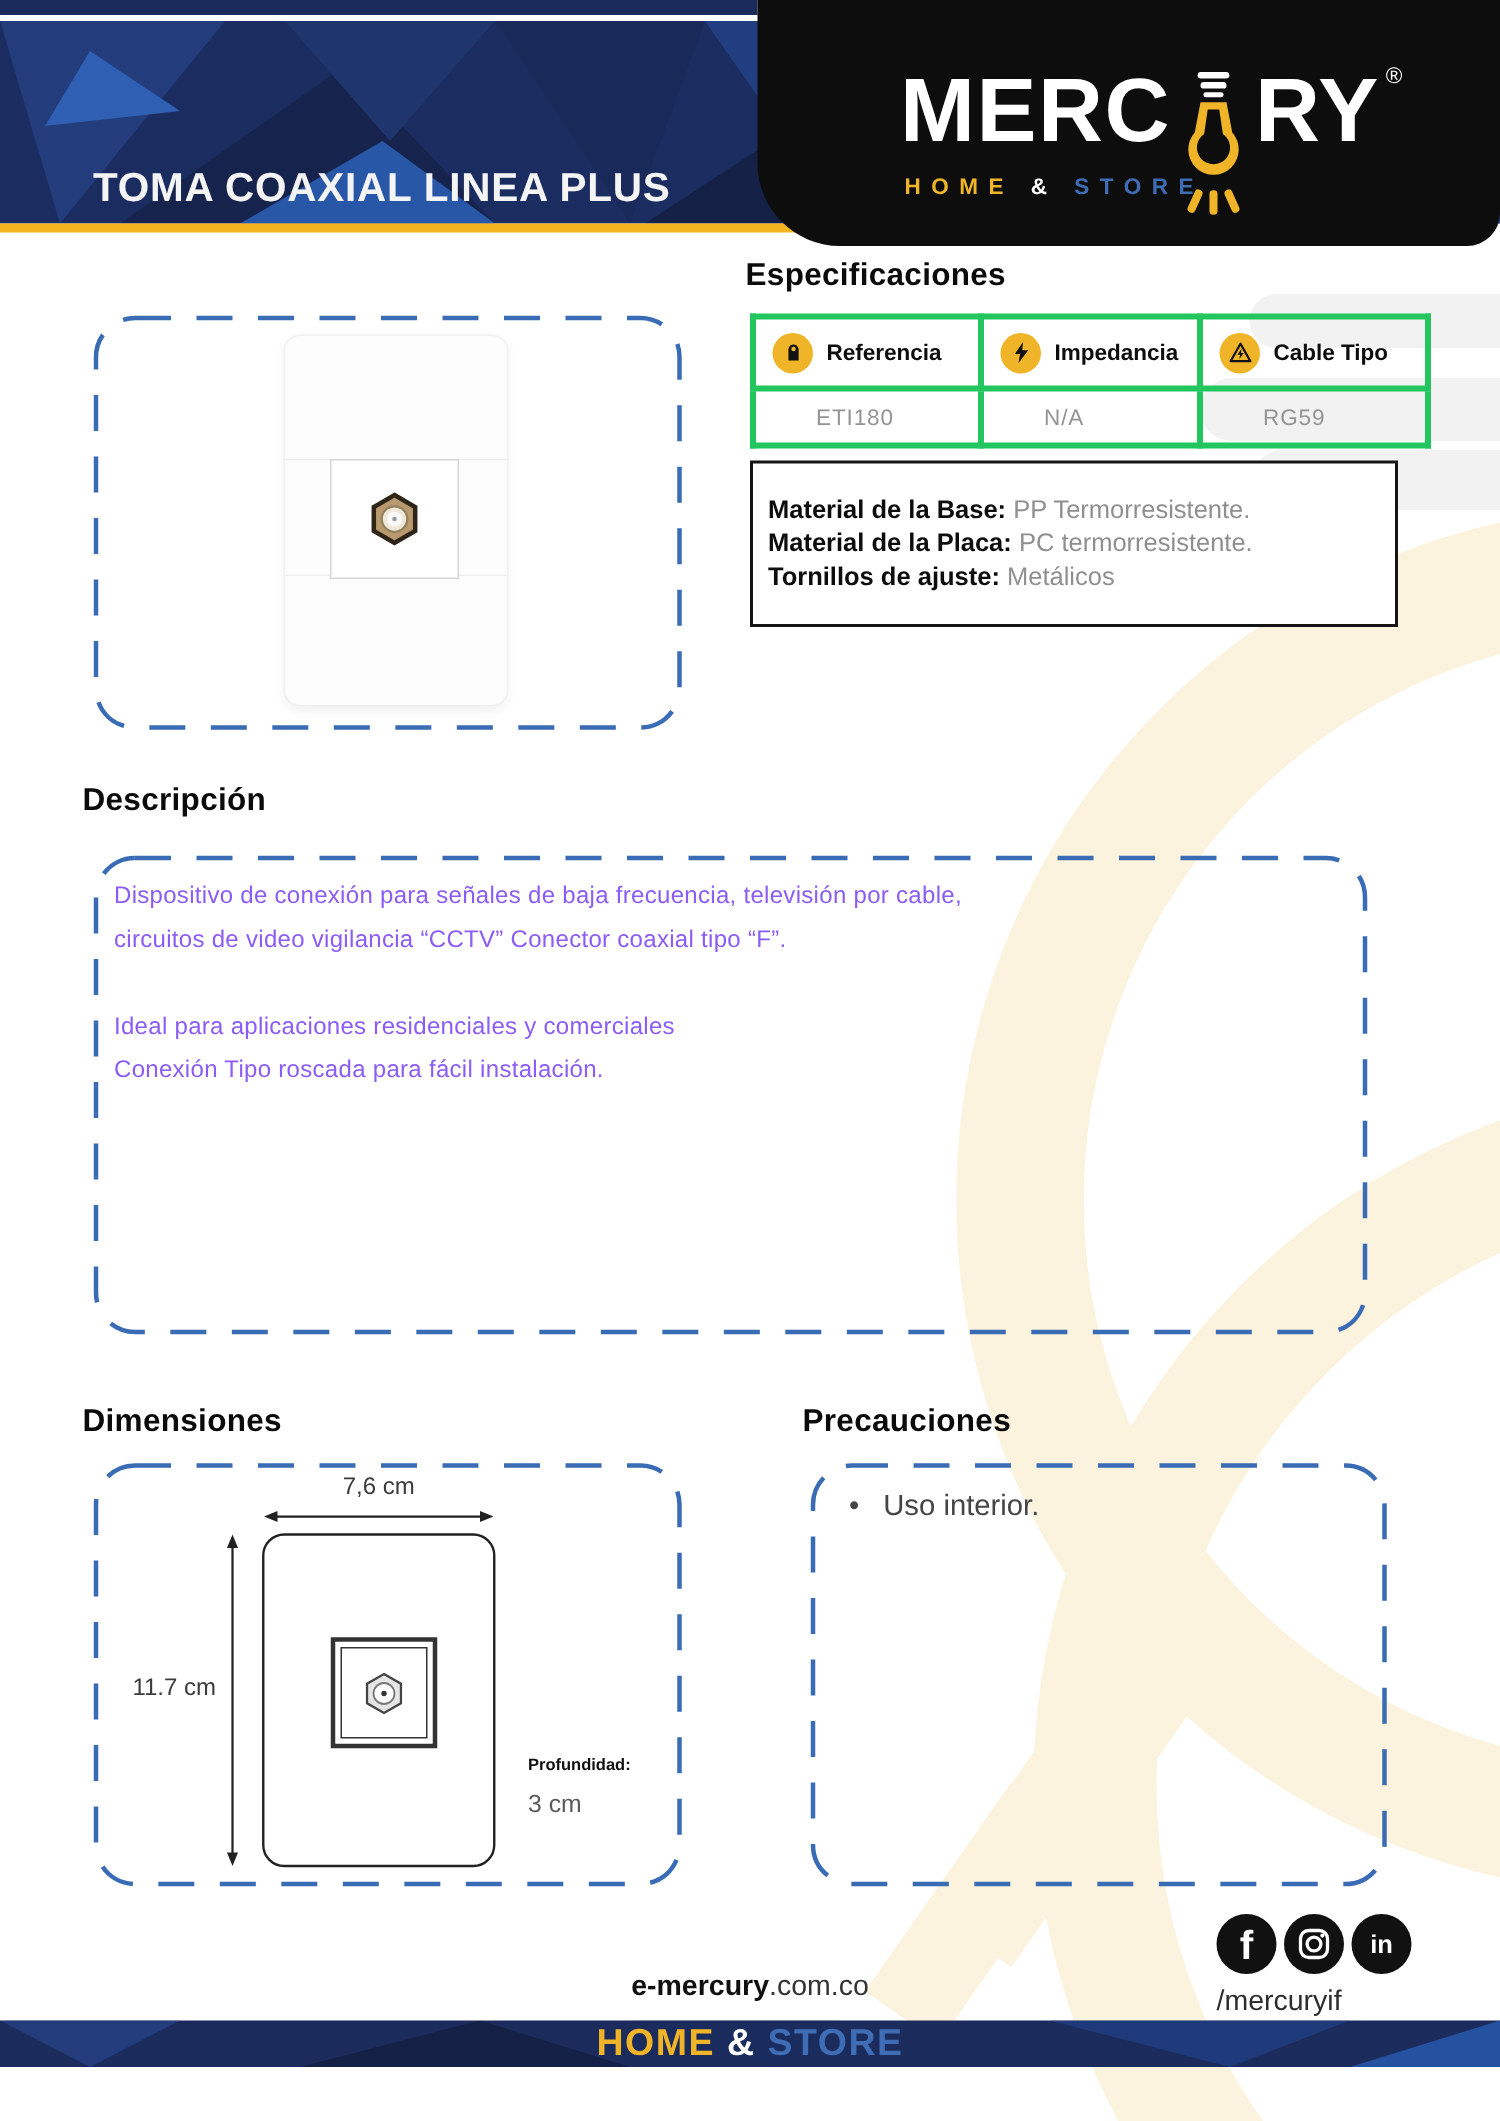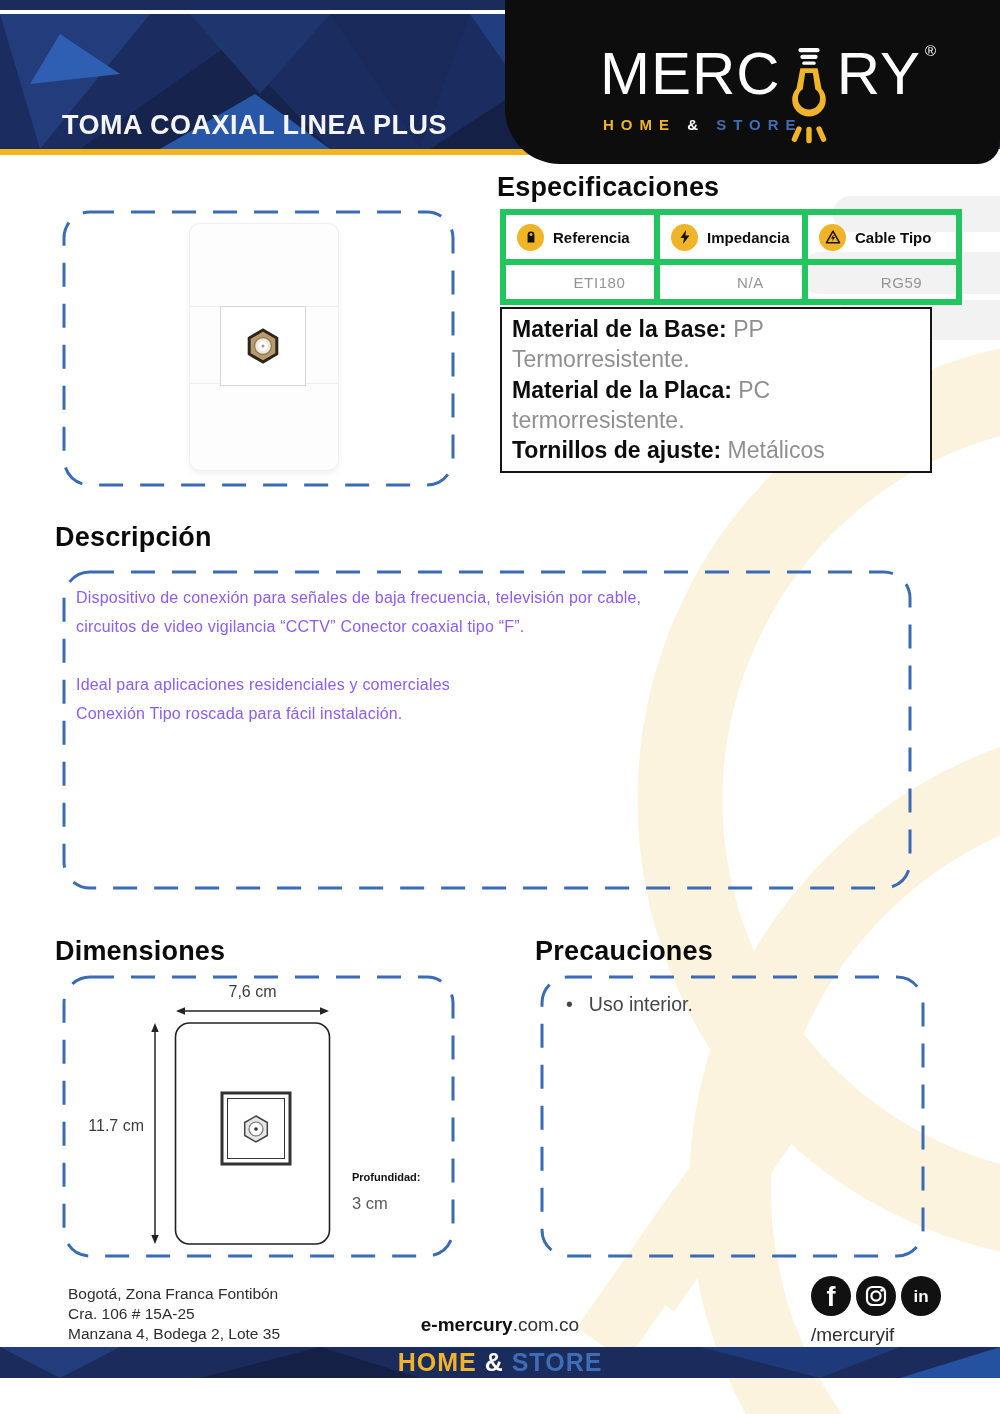--- a/index.html
+++ b/index.html
@@ -10,41 +10,41 @@
 
   
   .top-strip{left:0;top:0;width:505px;height:10px;background:#1b2b5c;}
   .banner{left:0;top:14px;width:1000px;height:135px;background:#1b2d60;overflow:hidden;}
   .banner svg{position:absolute;left:0;top:0;}
   .page-title{left:62px;top:64px;font-size:27px;font-weight:800;color:#f4f4f4;letter-spacing:.5px;margin-top:32px;}
   .yellow-line{left:0;top:149px;width:615px;height:6px;background:#f2b41f;}
   .logo-box{left:505px;top:0;width:495px;height:164px;background:#0d0d0d;
             border-bottom-left-radius:55px;border-bottom-right-radius:22px;}
   .logo-row{position:absolute;left:95px;top:44px;display:flex;align-items:flex-start;}
-  .logo-word{font-size:60px;font-weight:400;color:#fff;letter-spacing:1px;line-height:60px;}
+  .logo-word{font-size:60px;font-weight:700;color:#fff;letter-spacing:1px;line-height:60px;}
   .logo-bulb{width:50px;height:104px;margin:2px 3px 0 3px;overflow:visible;}
   .logo-reg{font-size:15px;color:#fff;margin:-2px 0 0 4px;font-weight:400;}
   .logo-tagline{position:absolute;left:98px;top:116px;font-size:15px;font-weight:700;letter-spacing:7px;}
   .tag-home{color:#f0b429;} .tag-amp{color:#ffffff;} .tag-store{color:#3e6cb5;}
 
   
-  .h2{font-size:27px;font-weight:800;color:#0b0b0b;letter-spacing:.2px;}
+  .h2{font-size:21px;font-weight:800;color:#0b0b0b;letter-spacing:.2px;}
 
   
   .spec-table{left:500px;top:209px;border-collapse:collapse;}
-  .spec-table td{border:6px solid #22c55e;background:transparent;text-align:center;vertical-align:middle;}
+  .spec-table td{border:4px solid #22c55e;background:transparent;text-align:left;vertical-align:middle;}
   .spec-table .hd{height:42px;}
   .spec-table .vl{height:32px;font-size:15px;color:#949494;letter-spacing:.6px;padding-left:40px;}
   .hd-inner{display:flex;align-items:center;justify-content:flex-start;padding:0 10px;}
   .icon-circle{width:27px;height:27px;border-radius:50%;background:#f0b429;display:flex;
                align-items:center;justify-content:center;flex:0 0 27px;}
   .hd-label{font-size:15px;font-weight:700;color:#0d0d0d;margin-left:9px;}
 
   .materials-box{left:500px;top:307px;width:408px;background:#fff;border:2px solid #151515;
-                 padding:5px 10px;font-size:23px;line-height:1.32;}
+                 padding:20px 10px;font-size:17px;line-height:1.32;}
   .mat-label{font-weight:700;color:#0d0d0d;}
   .mat-value{color:#8f8f8f;}
 
   
   .dash-box{overflow:visible;}
   .dash-box > svg{position:absolute;left:0;top:0;}
 
   
   .plate{left:128px;top:14px;width:148px;height:246px;background:#fdfdfd;border-radius:10px;
          box-shadow:0 0 0 1px #f0f0f0,0 3px 8px rgba(0,0,0,.07);position:absolute;}
@@ -266,25 +266,20 @@
   <div class="abs z1 dash-box" style="left:540px;top:975px;width:385px;height:283px;">
     <svg width="385" height="283">
         <rect x="2" y="2" width="381" height="279" rx="26" fill="none" stroke="#3a6bb5" stroke-width="3" stroke-dasharray="24 17"></rect>
       </svg>
     <div class="prec-item">
       <span class="prec-dot">•</span>
       <span>Uso interior.</span>
     </div>
   </div>
 
-  <div class="abs z1 addr">
-    <div>Bogotá, Zona Franca Fontibón</div>
-    <div>Cra. 106 # 15A-25</div>
-    <div>Manzana 4, Bodega 2, Lote 35</div>
-  </div>
 
   <div class="abs z1 website">
     <span class="web-bold">e-mercury</span><span class="web-rest">.com.co</span>
   </div>
 
   <div class="abs z1 socials">
     <div class="soc">
       <svg width="40" height="40" viewBox="0 0 40 40">
         <text x="20" y="30" text-anchor="middle" font-family="Liberation Sans, sans-serif" font-size="27" font-weight="bold" fill="#fff">f</text>
       </svg>

